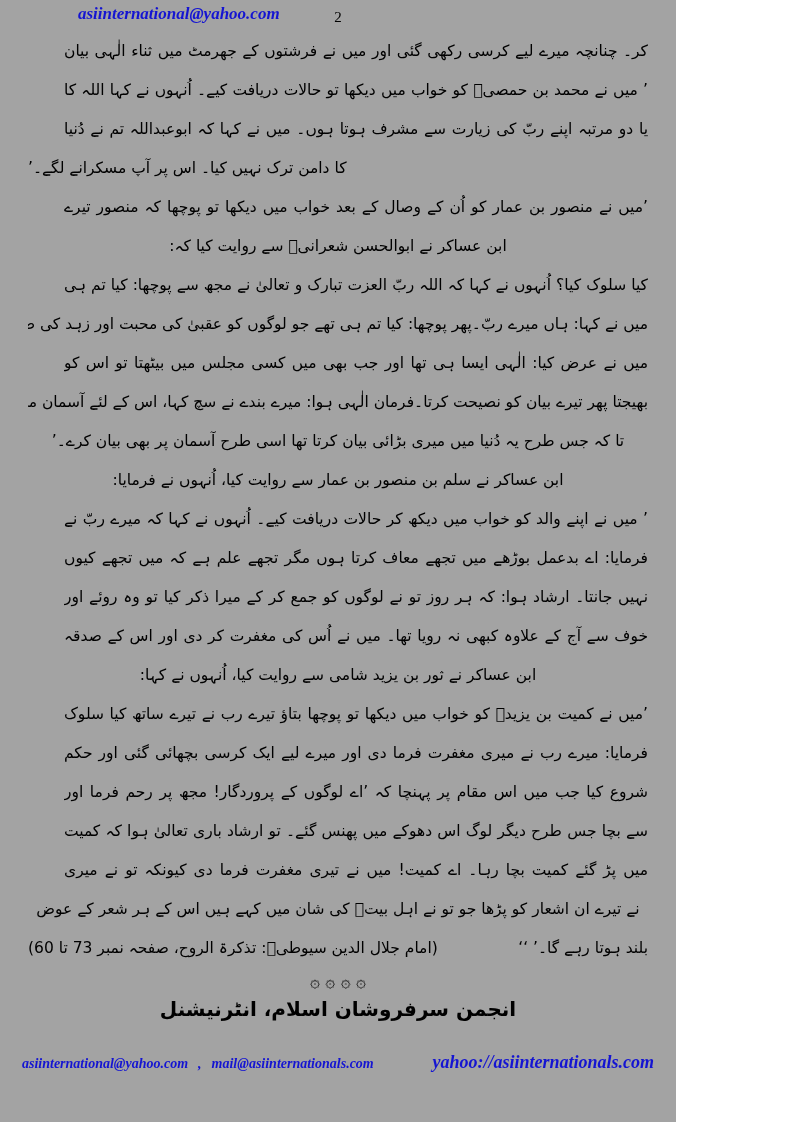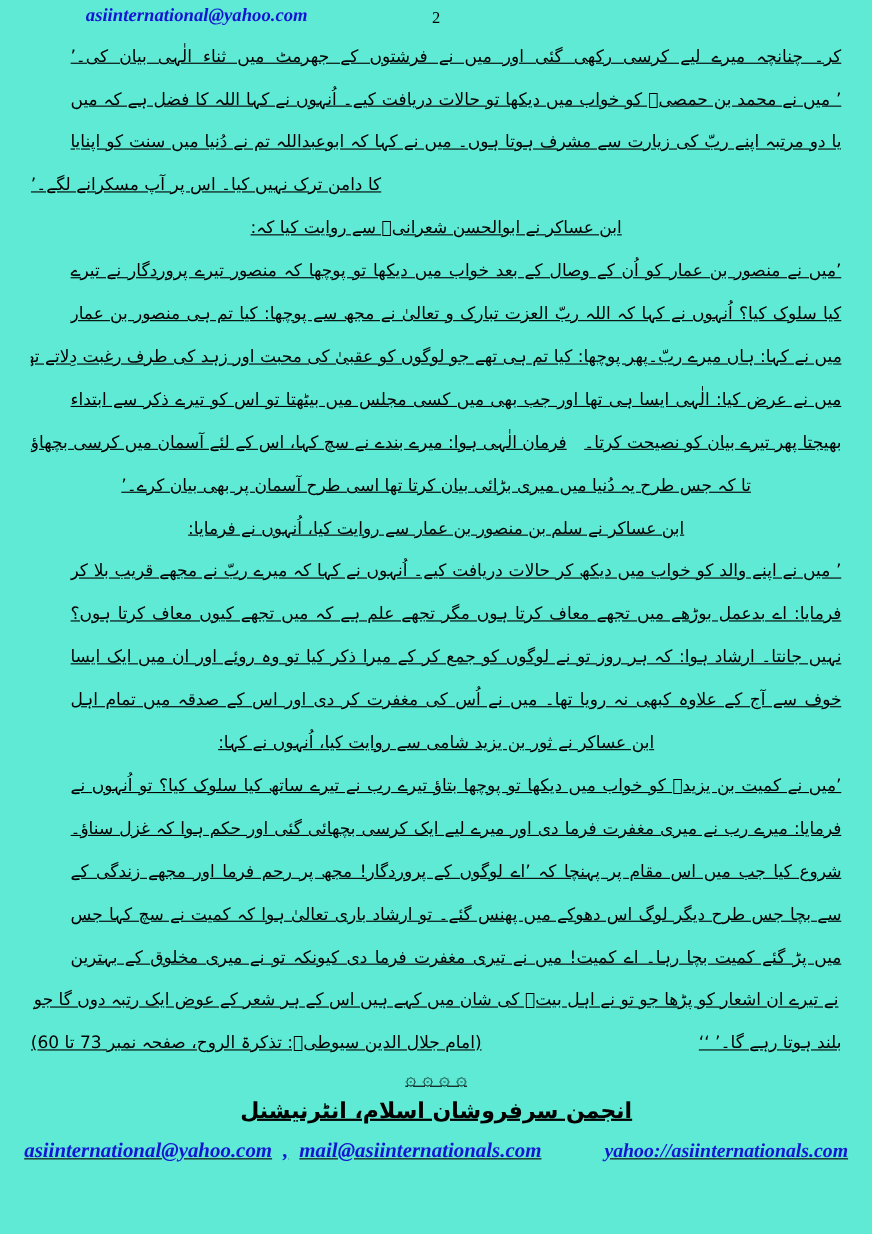--- a/index.html
+++ b/index.html
@@ -1,24 +1,23 @@
 <!DOCTYPE html>
 <html lang="ur"><head>
 <meta charset="utf-8">
 <style>
   html,body{margin:0;padding:0;background:#ffffff;}
   .page{
     position:relative;
-    width:793px;height:1122px;
-    background:#5eead4;
+    width:676px;height:1122px;
+    background:#a3a3a3;
     font-family:"DejaVu Sans",sans-serif;
     color:#000;
     overflow:hidden;
     box-sizing:border-box;
-    text-decoration:underline;
   }
   
   .header{position:relative;height:32px;}
   .blue-serif{
     color:#1414d2;
     font-family:"Liberation Serif",serif;
     font-style:italic;
     font-weight:bold;
   }
   .hdr-email{position:absolute;left:78px;top:4px;font-size:17px;}
@@ -56,41 +55,41 @@
     font-weight:bold;
     font-size:20px;
     height:30px;line-height:30px;
   }
   
   .footer{
     display:flex;justify-content:space-between;align-items:baseline;
     padding:0 22px;
     margin-top:12px;
   }
-  .f-left{font-size:19px;}
+  .f-left{font-size:14px;margin-top:20px;}
   .f-left .comma{margin:0 10px;}
   .f-right{font-size:18px;}
 </style>
 </head>
 <body>
 
 <div class="page">
 
   <div class="header">
     <span class="hdr-email blue-serif">asiinternational@yahoo.com</span>
     <span class="page-num">2</span>
   </div>
 
   <div class="body-text" dir="rtl">
       <div class="line full">کر۔ چنانچہ میرے لیے کرسی رکھی گئی اور میں نے فرشتوں کے جھرمٹ میں ثناء الٰہی بیان کی۔’</div>
       <div class="line full">’ میں نے محمد بن حمصیؒ کو خواب میں دیکھا تو حالات دریافت کیے۔ اُنہوں نے کہا اللہ کا فضل ہے کہ میں دِن میں ایک</div>
       <div class="line full">یا دو مرتبہ اپنے ربّ کی زیارت سے مشرف ہوتا ہوں۔ میں نے کہا کہ ابوعبداللہ تم نے دُنیا میں سنت کو اپنایا اور عقبیٰ میں بھی سنت</div>
       <div class="line right">کا دامن ترک نہیں کیا۔ اس پر آپ مسکرانے لگے۔’</div>
+      <div class="line full">’میں نے منصور بن عمار کو اُن کے وصال کے بعد خواب میں دیکھا تو پوچھا کہ منصور تیرے پروردگار نے تیرے ساتھ</div>
       <div class="line center">ابن عساکر نے ابوالحسن شعرانیؒ سے روایت کیا کہ:</div>
-      <div class="line full">’میں نے منصور بن عمار کو اُن کے وصال کے بعد خواب میں دیکھا تو پوچھا کہ منصور تیرے پروردگار نے تیرے ساتھ</div>
       <div class="line full">کیا سلوک کیا؟ اُنہوں نے کہا کہ اللہ ربّ العزت تبارک و تعالیٰ نے مجھ سے پوچھا: کیا تم ہی منصور بن عمار ہو؟</div>
       <div class="line split">
         <span>میں نے کہا: ہاں میرے ربّ۔</span>
         <span>پھر پوچھا: کیا تم ہی تھے جو لوگوں کو عقبیٰ کی محبت اور زہد کی طرف رغبت دِلاتے تھے؟</span>
       </div>
       <div class="line full">میں نے عرض کیا: الٰہی ایسا ہی تھا اور جب بھی میں کسی مجلس میں بیٹھتا تو اس کو تیرے ذکر سے ابتداء کرتا پھر تیرے نبیؐ پر درود</div>
       <div class="line split">
         <span>بھیجتا پھر تیرے بیان کو نصیحت کرتا۔</span>
         <span>فرمان الٰہی ہوا: میرے بندے نے سچ کہا، اس کے لئے آسمان میں کرسی بچھاؤ</span>
       </div>

